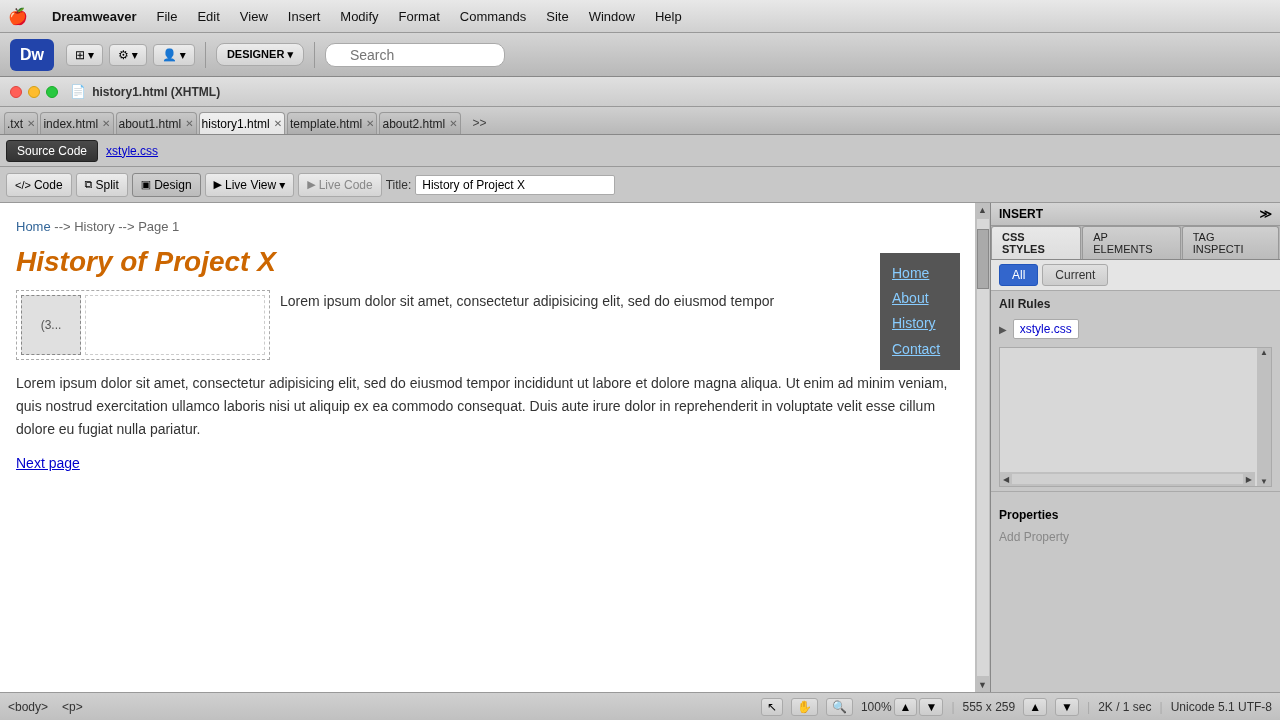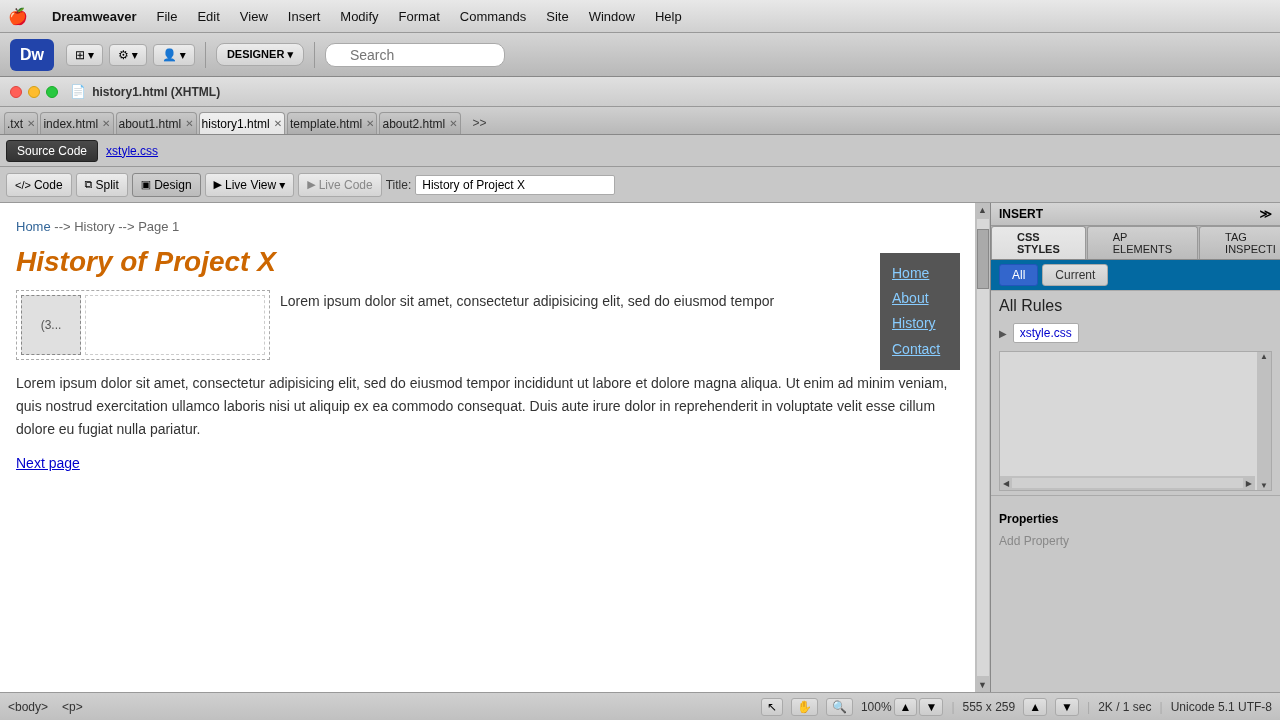--- a/index.html
+++ b/index.html
@@ -334,37 +334,37 @@
       font-weight: 600;
       border-bottom: 1px solid #999;
       display: flex; justify-content: space-between; align-items: center;
     }
     .css-tabs {
       display: flex;
       background: #b8b8b8;
       border-bottom: 1px solid #888;
     }
     .css-tab {
-      padding: 4px 25px;
+      padding: 4px 10px;
       font-size: 11px;
       cursor: pointer;
       color: #222;
       background: linear-gradient(to bottom, #d0d0d0, #bbb);
       border: 1px solid #999;
       border-bottom: none;
       border-radius: 3px 3px 0 0;
       margin-right: 1px;
     }
     .css-tab.active {
       background: linear-gradient(to bottom, #e8e8e8, #ddd);
       font-weight: 600;
     }
     .all-rules-header {
-      font-size: 16px;
-      font-weight: 400;
+      font-size: 12px;
+      font-weight: 700;
       padding: 6px 8px 4px;
       color: #222;
     }
     .rule-item {
       display: flex; align-items: center;
       padding: 4px 8px;
       gap: 6px;
     }
     .rule-arrow { color: #555; font-size: 10px; }
     .rule-name {
@@ -626,21 +626,21 @@
       <span>INSERT</span>
       <span>≫</span>
     </div>
 
     <div class="css-tabs">
       <div class="css-tab active">CSS STYLES</div>
       <div class="css-tab">AP ELEMENTS</div>
       <div class="css-tab">TAG INSPECTI</div>
     </div>
 
-    <div style="display:flex; background:#0369a1; padding:4px 8px; gap:4px; border-bottom:1px solid #aaa;">
+    <div style="display:flex; background:#e5e5e5; padding:4px 8px; gap:4px; border-bottom:1px solid #aaa;">
       <button style="background:#3366cc;color:white;border:1px solid #2255bb;border-radius:3px;padding:3px 12px;font-size:12px;cursor:pointer;">All</button>
       <button style="background:linear-gradient(to bottom,#e0e0e0,#ccc);color:#333;border:1px solid #aaa;border-radius:3px;padding:3px 12px;font-size:12px;cursor:pointer;">Current</button>
     </div>
 
     <div class="all-rules-header">All Rules</div>
     <div class="rule-item">
       <span class="rule-arrow">▶</span>
       <span class="rule-name">xstyle.css</span>
     </div>
 

